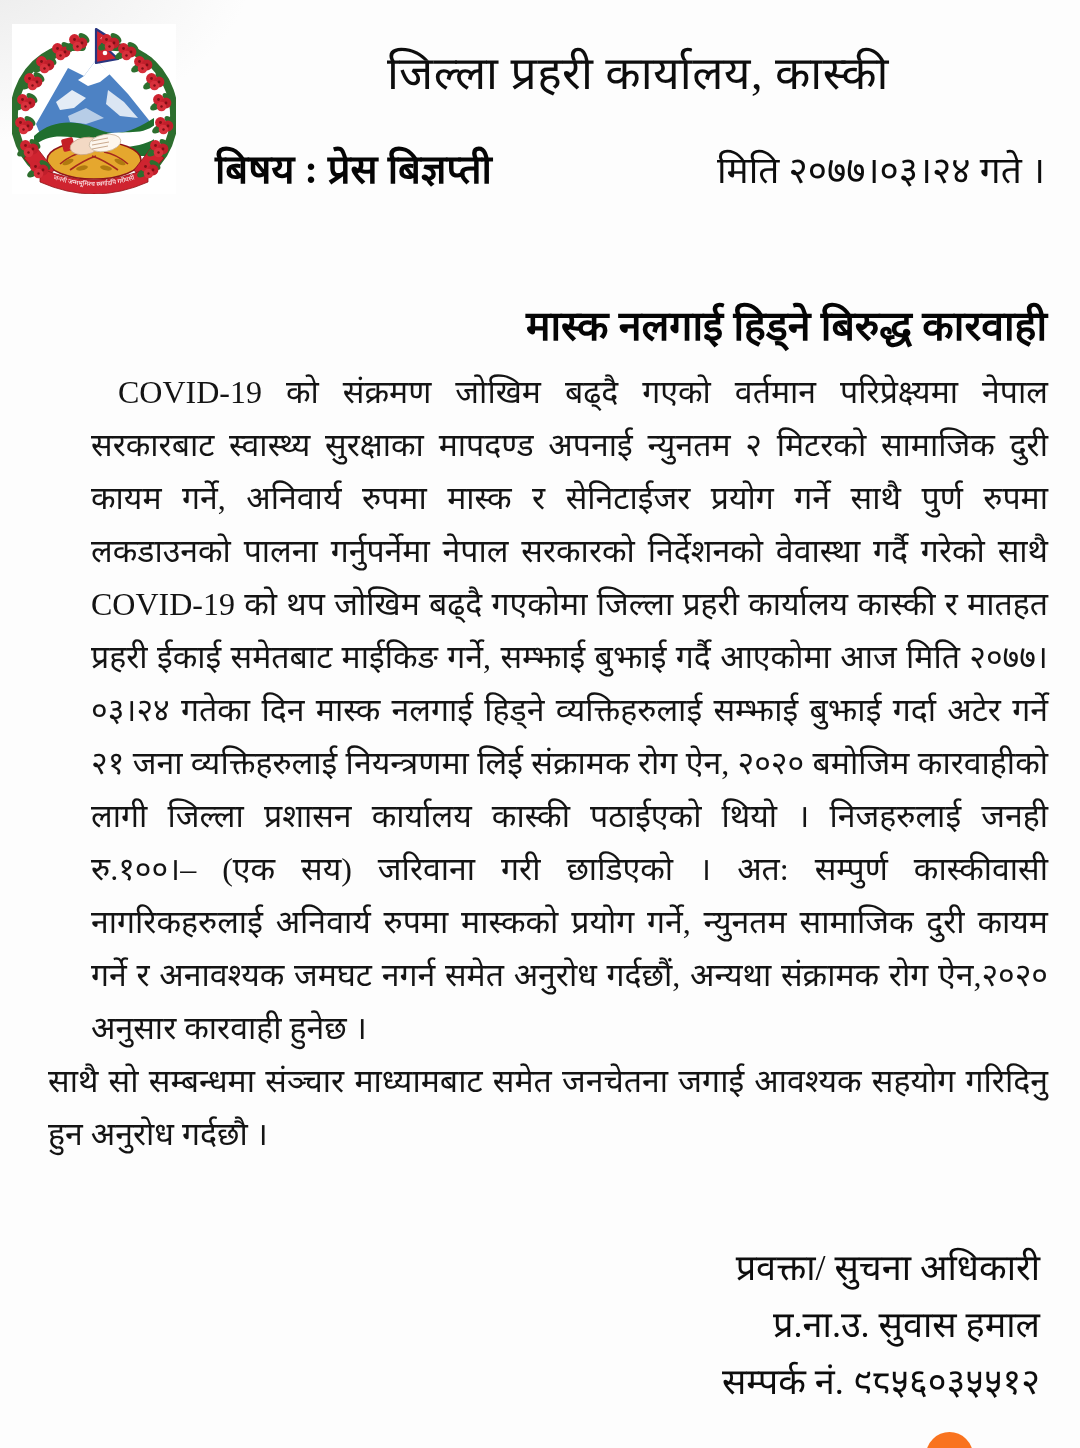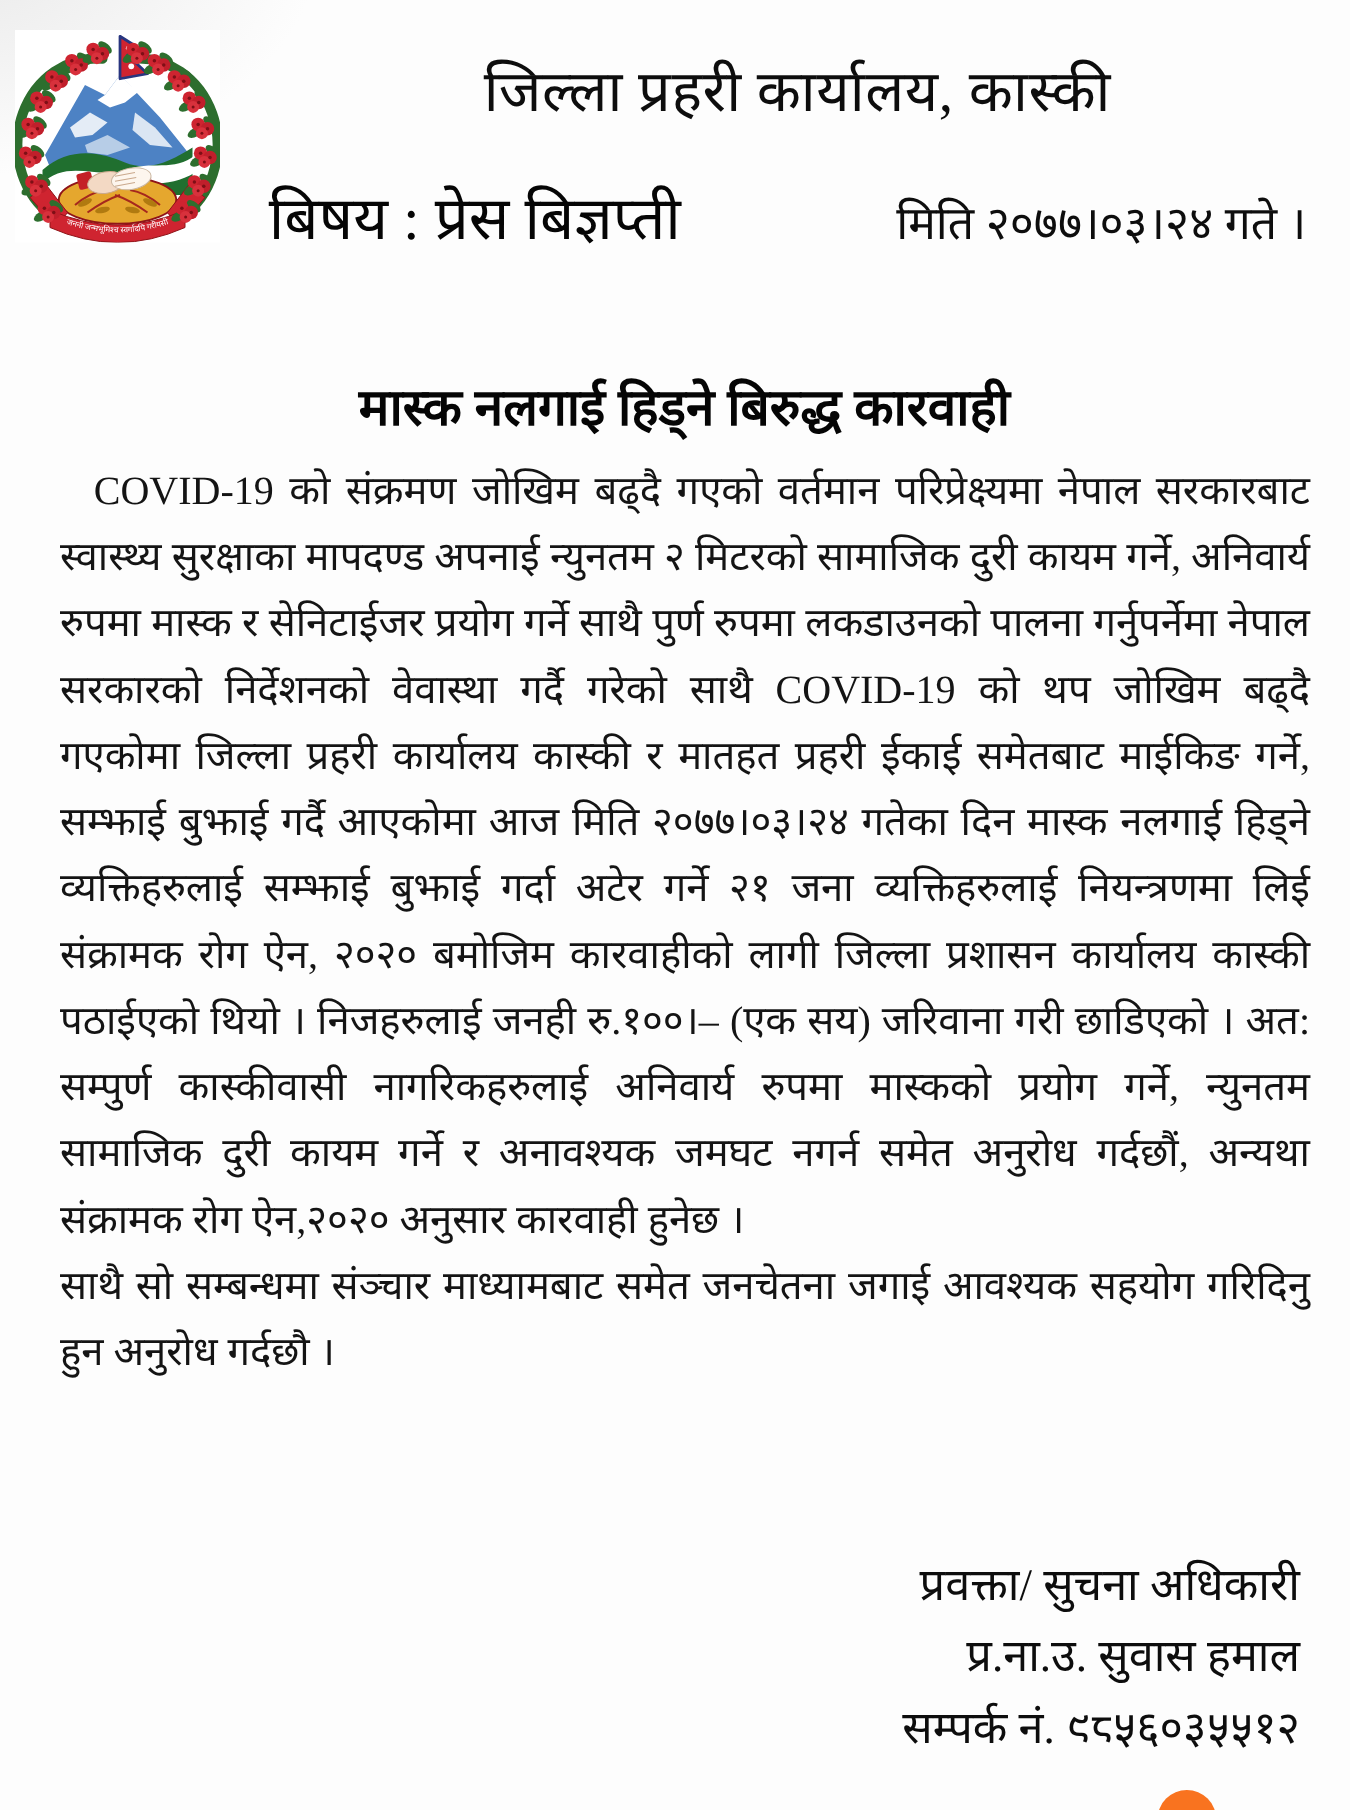--- a/index.html
+++ b/index.html
@@ -46,61 +46,61 @@
   .subject-row {
     position: absolute;
     top: 140px;
     left: 215px;
     right: 35px;
     display: flex;
     justify-content: space-between;
     align-items: baseline;
   }
   .subject {
-    font-size: 48px;
-    font-weight: 400;
+    font-size: 40px;
+    font-weight: 700;
     color: #050505;
     white-space: nowrap;
   }
   .date {
     font-size: 37px;
     font-weight: 400;
     color: #0d0d0d;
     white-space: nowrap;
     text-align: center;
   }
 
   
   .notice-heading {
     position: absolute;
     top: 296px;
     left: 48px;
     right: 33px;
     margin: 0;
-    text-align: center;
+    text-align: right;
     font-size: 41px;
     font-weight: 700;
     color: #050505;
     white-space: nowrap;
   }
 
   .body-text {
     position: absolute;
     top: 366px;
     left: 48px;
     right: 32px;
   }
   .body-text p {
     margin: 0;
     font-size: 32px;
     line-height: 53px;
     text-align: justify;
     color: #141414;
   }
-  .body-text p.indent { text-indent: 27px; }
+  .body-text p.indent { text-indent: 27px; margin-left: 43px; }
   .body-text p + p { }
 
   
   .signature-block {
     position: absolute;
     top: 1240px;
     right: 40px;
     text-align: right;
     font-size: 36px;
     line-height: 57px;

